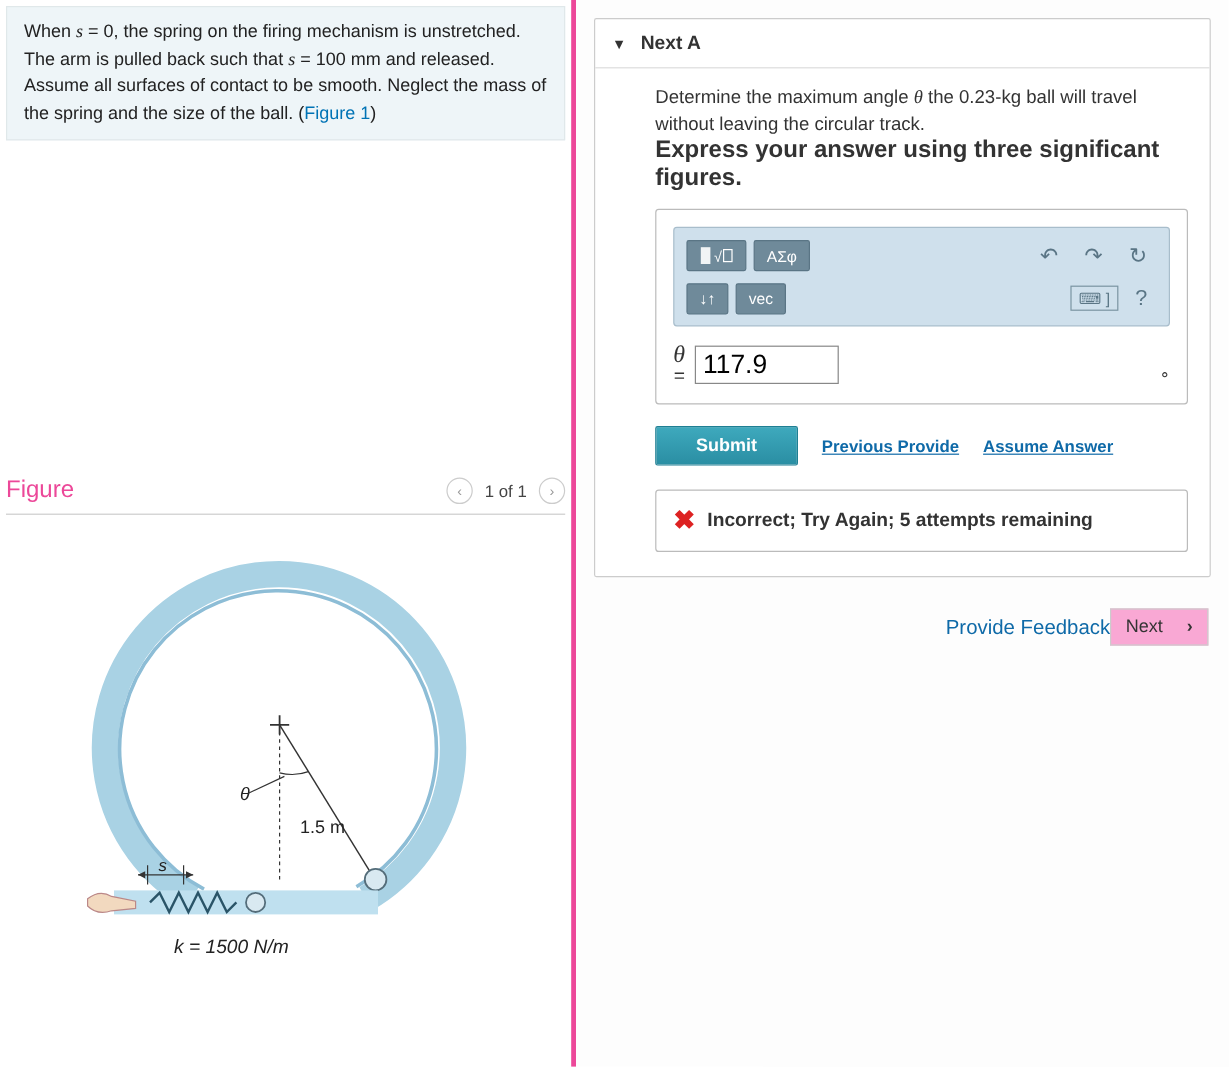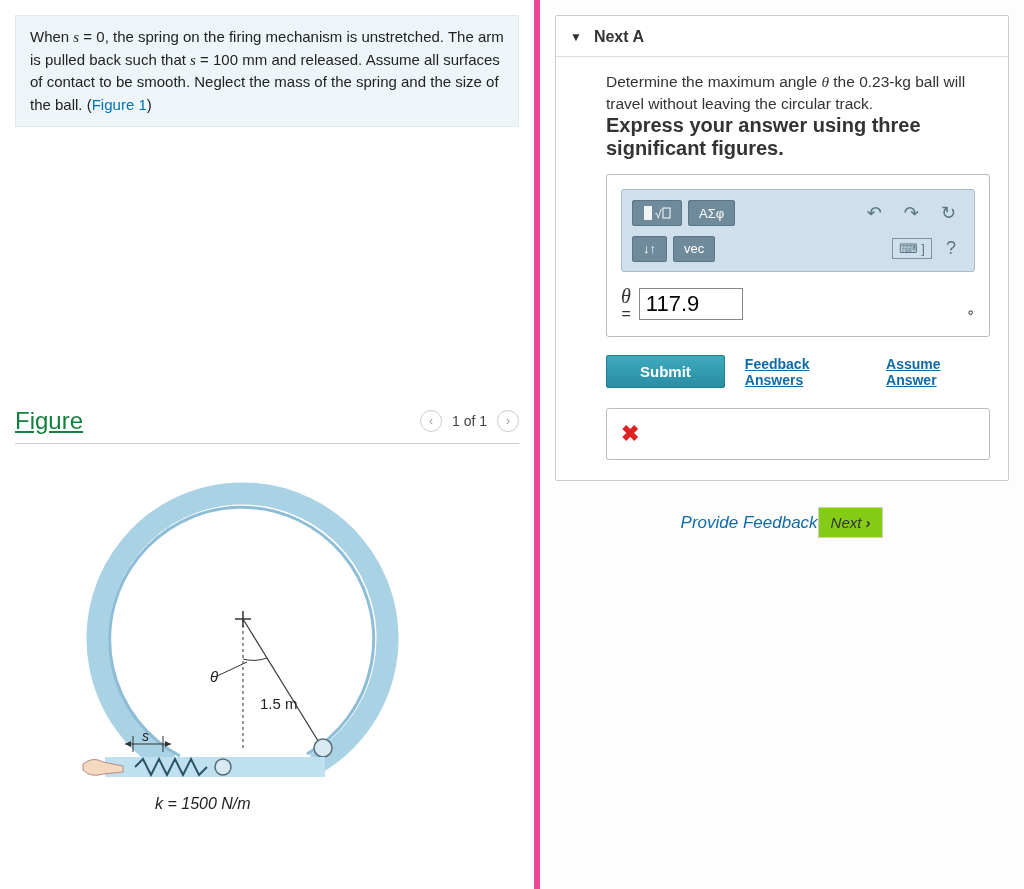--- a/index.html
+++ b/index.html
@@ -7,23 +7,23 @@
     margin: 0;
     font-family: Arial, Helvetica, sans-serif;
     font-size: 14px;
     color: #333;
     background: #fff;
     display: flex;
     width: 1024px;
     height: 889px;
   }
   .left-panel {
-    width: 540px;
-    padding: 15px;
-    border-right: 6px solid #ec4899;
+    width: 480px;
+    padding: 5px;
+    border-right: 4px solid #ec4899;
   }
   .right-panel {
     flex: 1;
     padding: 15px;
     background: #fdfdfd;
   }
   .problem-box {
     background: #eef5f8;
     border: 1px solid #e0e8ea;
     padding: 10px 14px;
@@ -34,25 +34,24 @@
   .problem-box .figlink { color: #0073b5; }
   .figure-header {
     display: flex;
     justify-content: space-between;
     align-items: center;
     margin-top: 280px;
     border-bottom: 1px solid #ccc;
     padding-bottom: 8px;
   }
   .figure-header h2 {
-    font-size: 24px;
+    font-size: 20px;
     font-weight: normal;
     margin: 0;
-    color: #15803d;
-    text-decoration: underline;
+    color: #ec4899;
   }
   .pager {
     display: flex;
     align-items: center;
     gap: 10px;
     font-size: 14px;
     color: #444;
   }
   .pager .nav-btn {
     width: 22px;
@@ -126,21 +125,21 @@
   .answer-line {
     display:flex;
     align-items:center;
     gap:8px;
     font-size: 20px;
   }
   .answer-line .lhs { font-style: italic; text-align:center; line-height:1.0; }
   .answer-input {
     font-size: 22px;
     padding: 2px 6px;
-    width: 104px;
+    width: 120px;
     border: 1px solid #888;
     font-family: inherit;
   }
   .deg-mark {
     position:absolute;
     right:14px;
     bottom:16px;
     font-size:14px;
   }
   .actions {
@@ -171,35 +170,34 @@
     font-size:16px;
     font-weight:bold;
   }
   .feedback-box .x {
     color:#d22;
     font-size:22px;
     font-weight:bold;
   }
   .bottom-row {
     display:flex;
-    justify-content:center;
+    justify-content:flex-end;
     align-items:center;
     margin-top: 26px;
     padding: 0 2px;
-    font-style: italic;
   }
   .provide-link { color:#0f6aa8; font-size:17px; }
   .next-btn {
-    background:#84cc16;
+    background:#f9a8d4;
     border:1px solid #ccc;
     padding: 6px 12px;
     font-size:15px;
     display:flex;
     align-items:center;
-    gap:4px;
+    gap:20px;
   }
   .ital { font-style: italic; font-family: 'Times New Roman', serif; }
 </style>
 </head>
 <body>
 
 <div class="left-panel">
   <div class="problem-box">
     <span>When </span><span class="ital">s</span><span> = 0, the spring on the firing mechanism is unstretched. The arm is pulled back such that </span><span class="ital">s</span><span> = 100 mm and released. Assume all surfaces of contact to be smooth. Neglect the mass of the spring and the size of the ball. (</span><span class="figlink">Figure 1</span><span>)</span>
   </div>
@@ -296,26 +294,27 @@
             <div class="ital">θ</div>
             <div style="font-size:16px;">=</div>
           </div>
           <input class="answer-input" value="117.9" style="">
         </div>
         <div class="deg-mark">∘</div>
       </div>
 
       <div class="actions">
         <button class="submit-btn">Submit</button>
-        <a class="link">Feedback Answers</a>
+        <a class="link">Previous Provide</a>
         <a class="link">Assume Answer</a>
       </div>
 
       <div class="feedback-box">
         <span class="x">✖</span>
+        <span>Incorrect; Try Again; 5 attempts remaining</span>
       </div>
     </div>
   </div>
 
   <div class="bottom-row">
     <a class="provide-link">Provide Feedback</a>
     <div class="next-btn">
       <span>Next</span>
       <span style="font-weight:bold;">›</span>
     </div>

